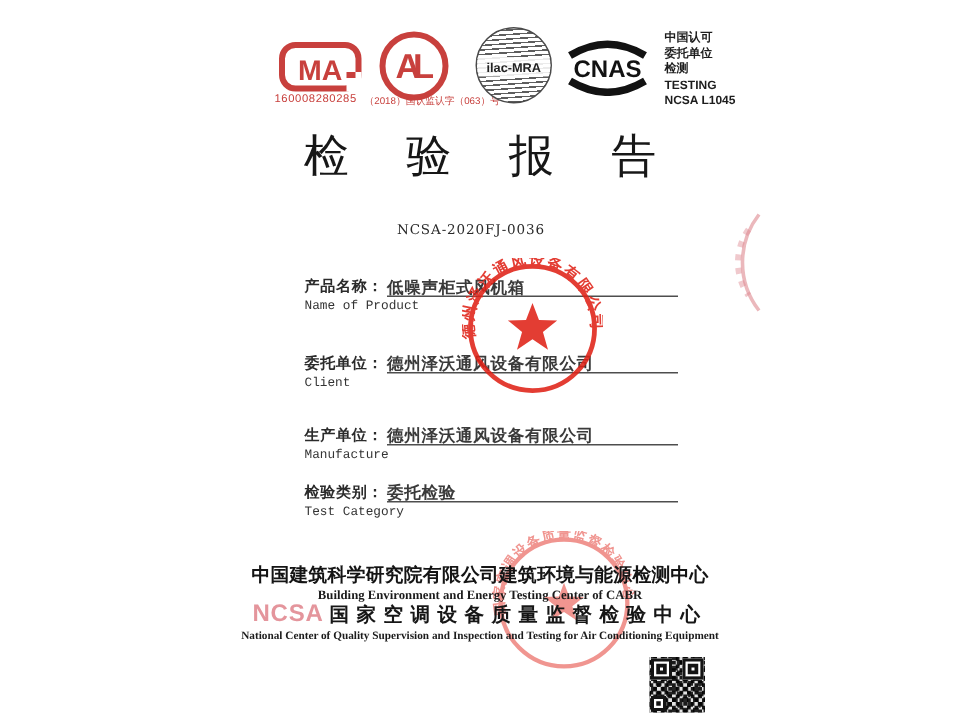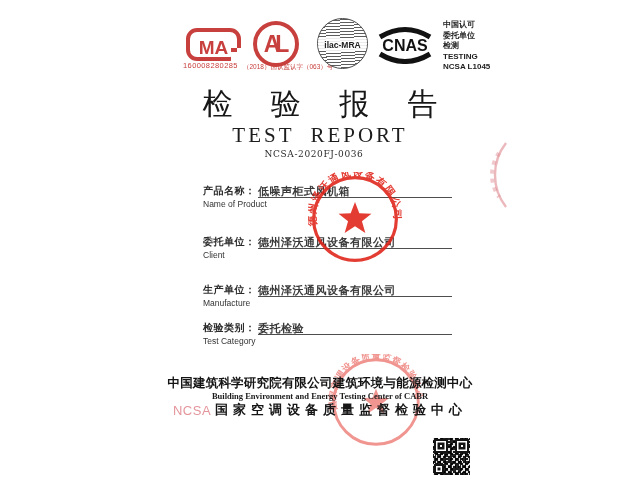--- a/index.html
+++ b/index.html
@@ -33,36 +33,36 @@
   
   .title-cn { position:absolute; left:0; top:84px; width:640px; text-align:center;
     font-size:30px; font-weight:400; color:#171717; letter-spacing:15px; text-indent:15px; }
   .title-en { position:absolute; left:0; top:123px; width:640px; text-align:center;
     font-family:"Liberation Serif", serif; font-size:21px; color:#1d1d1d; letter-spacing:3px; word-spacing:8px; }
   .report-no { position:absolute; left:0; top:149px; width:628px; text-align:center;
     font-family:"DejaVu Serif", serif; font-size:9px; color:#2a2a2a; letter-spacing:0.6px; }
 
   
   .flabel { position:absolute; left:203px; font-size:10px; font-weight:700; color:#2b2b2b; letter-spacing:0.5px; }
-  .fsub   { position:absolute; left:203px; font-family:Liberation Sans, sans-serif; font-size:8.5px; color:#333;text-align:right; }
+  .fsub   { position:absolute; left:203px; font-family:Liberation Mono, monospace; font-size:8.5px; color:#333;text-align:right; }
   .fline  { position:absolute; left:258px; width:194px; border-bottom:1px solid #4e4e4e; height:0; }
   .fvalue { position:absolute; left:258px; width:194px; text-align:left; font-size:11px; font-weight:600; color:#3a3a3a; letter-spacing:0.5px; }
 
   
   .seal-main   { position:absolute; left:308px; top:172px; width:94px; height:94px; opacity:0.88; }
   .seal-bottom { position:absolute; left:328px; top:354px; width:96px; height:96px; opacity:0.48; }
   .seal-edge   { position:absolute; left:479px; top:139px; width:30px; height:72px; }
 
   
   .org-cn { position:absolute; left:0; top:375px; width:640px; text-align:center;
     font-size:12.5px; font-weight:800; color:#141414; letter-spacing:0.2px; }
   .org-en { position:absolute; left:0; top:391px; width:640px; text-align:center;
     font-family:"Liberation Serif", serif; font-size:8.5px; font-weight:700; color:#1b1b1b; }
   .center-row { position:absolute; left:0; top:401px; width:640px; display:flex; align-items:center; justify-content:center; gap:4px; }
-  .ncsa-logo { font-size:13px; font-weight:400; color:#e4959c; letter-spacing:0.5px; }
+  .ncsa-logo { font-size:16px; font-weight:700; color:#e4959c; letter-spacing:0.5px; }
   .center-cn { font-size:13px; font-weight:800; color:#161616; letter-spacing:5px; }
   .center-en { position:absolute; left:0; top:419px; width:640px; text-align:center;
     font-family:"Liberation Serif", serif; font-size:7.5px; font-weight:700; color:#1b1b1b; }
 
   
   .qr { position:absolute; left:433px; top:438px; width:37px; height:37px;
     background:
       repeating-conic-gradient(#1c1c1c 0% 25%, #f3f3f3 0% 50%) 0px 0px/5px 5px,
       repeating-conic-gradient(#262626 0% 25%, #ededed 0% 50%) 1px 2px/7px 7px;
     background-blend-mode:multiply; }
@@ -102,21 +102,20 @@
 
   <div class="accred">
     <div>中国认可</div>
     <div>委托单位</div>
     <div>检测</div>
     <div>TESTING</div>
     <div>NCSA L1045</div>
   </div>
 
   <div class="title-cn">检 验 报 告</div>
-  <div class="title-en">TEST REPORT</div>
   <div class="report-no">NCSA-2020FJ-0036</div>
 
   <div class="flabel" style="top:184px">产品名称：</div>
   <div class="fsub" style="top:199px">Name of Product</div>
   <div class="fvalue" style="top:184px">低噪声柜式风机箱</div>
   <div class="fline" style="top:197px"></div>
 
   <div class="flabel" style="top:235px">委托单位：</div>
   <div class="fsub" style="top:250px">Client</div>
   <div class="fvalue" style="top:235px">德州泽沃通风设备有限公司</div>
@@ -158,18 +157,19 @@
     <path d="M27 4 A52 52 0 0 0 27 68" stroke="#dd8890" stroke-width="2.4" fill="none" opacity="0.6"></path>
     <path d="M20 14 A38 38 0 0 0 20 58" stroke="#dd8890" stroke-width="4" fill="none" opacity="0.45" stroke-dasharray="4 5"></path>
   </svg>
 
   <div class="org-cn">中国建筑科学研究院有限公司建筑环境与能源检测中心</div>
   <div class="org-en">Building Environment and Energy Testing Center of CABR</div>
   <div class="center-row">
     <span class="ncsa-logo">NCSA</span>
     <span class="center-cn">国家空调设备质量监督检验中心</span>
   </div>
+  <div class="center-en">National Center of Quality Supervision and Inspection and Testing for Air Conditioning Equipment</div>
 
   <div class="qr">
     <div class="finder-bl"></div>
   </div>
 
 </div>
 
 </body></html>

